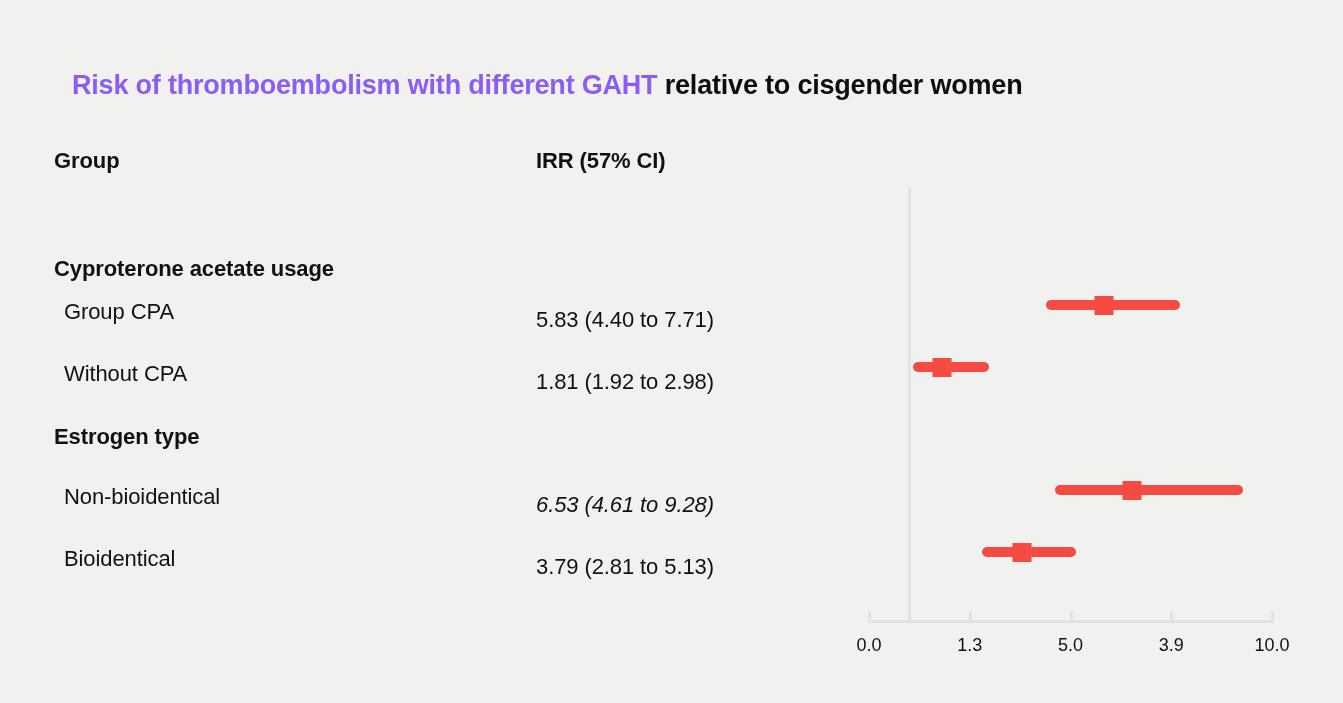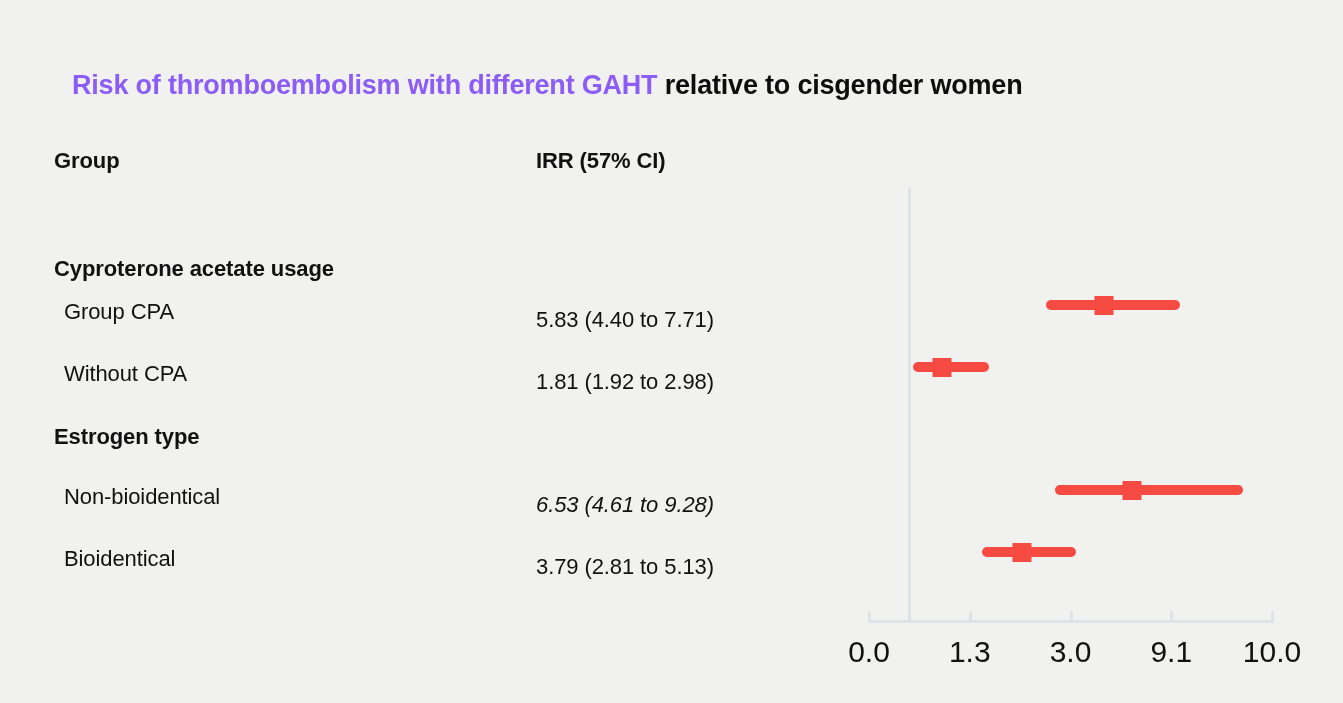--- a/index.html
+++ b/index.html
@@ -114,21 +114,21 @@
   .tick {
     position: absolute;
     width: 3px;
     height: 12px;
     background: #dfe3e8;
     top: 431px;
   }
   .tick-label {
     position: absolute;
     top: 455px;
-    font-size: 30px;
+    font-size: 18px;
     font-weight: 400;
     color: #111111;
     transform: translateX(-50%);
     white-space: nowrap;
   }
 
   
   .ci-bar {
     position: absolute;
     height: 10px;
@@ -171,23 +171,23 @@
   <div id="plot">
     <div class="refline" id="refline" style="left: 68.3px;"></div>
     <div class="axis-spine" id="axis-spine" style="left: 29px; width: 403px;"></div>
     <div id="axis-ticks">
         <div class="axis-cap" style="left: 28px;"></div>
         <div class="axis-cap" style="left: 431px;"></div>
         <div class="tick-label" style="left: 29px;">0.0</div>
         <div class="tick" style="left: 128.75px;"></div>
         <div class="tick-label" style="left: 129.75px;">1.3</div>
         <div class="tick" style="left: 229.5px;"></div>
-        <div class="tick-label" style="left: 230.5px;">3.0</div>
+        <div class="tick-label" style="left: 230.5px;">5.0</div>
         <div class="tick" style="left: 330.25px;"></div>
-        <div class="tick-label" style="left: 331.25px;">9.1</div>
+        <div class="tick-label" style="left: 331.25px;">3.9</div>
         <div class="tick-label" style="left: 432px;">10.0</div>
       </div>
     <div id="forest-marks">
         <div class="ci-bar" title="With CPA 5.83 (4.40 to 7.71)" style="left: 206.32px; width: 133.393px; top: 120px; background: rgb(246, 75, 66);"></div>
         <div class="point-marker" title="With CPA 5.83 (4.40 to 7.71)" style="left: 263.949px; top: 115.5px; background: rgb(246, 75, 66);"></div>
         <div class="ci-bar" title="Without CPA 1.81 (1.10 to 2.98)" style="left: 73.33px; width: 75.764px; top: 182px; background: rgb(246, 75, 66);"></div>
         <div class="point-marker" title="Without CPA 1.81 (1.10 to 2.98)" style="left: 101.943px; top: 177.5px; background: rgb(246, 75, 66);"></div>
         <div class="ci-bar" title="Non-bioidentical 6.53 (4.61 to 9.28)" style="left: 214.783px; width: 188.201px; top: 305px; background: rgb(246, 75, 66);"></div>
         <div class="point-marker" title="Non-bioidentical 6.53 (4.61 to 9.28)" style="left: 292.159px; top: 300.5px; background: rgb(246, 75, 66);"></div>
         <div class="ci-bar" title="Bioidentical 3.79 (2.81 to 5.13)" style="left: 142.243px; width: 93.496px; top: 367px; background: rgb(246, 75, 66);"></div>

